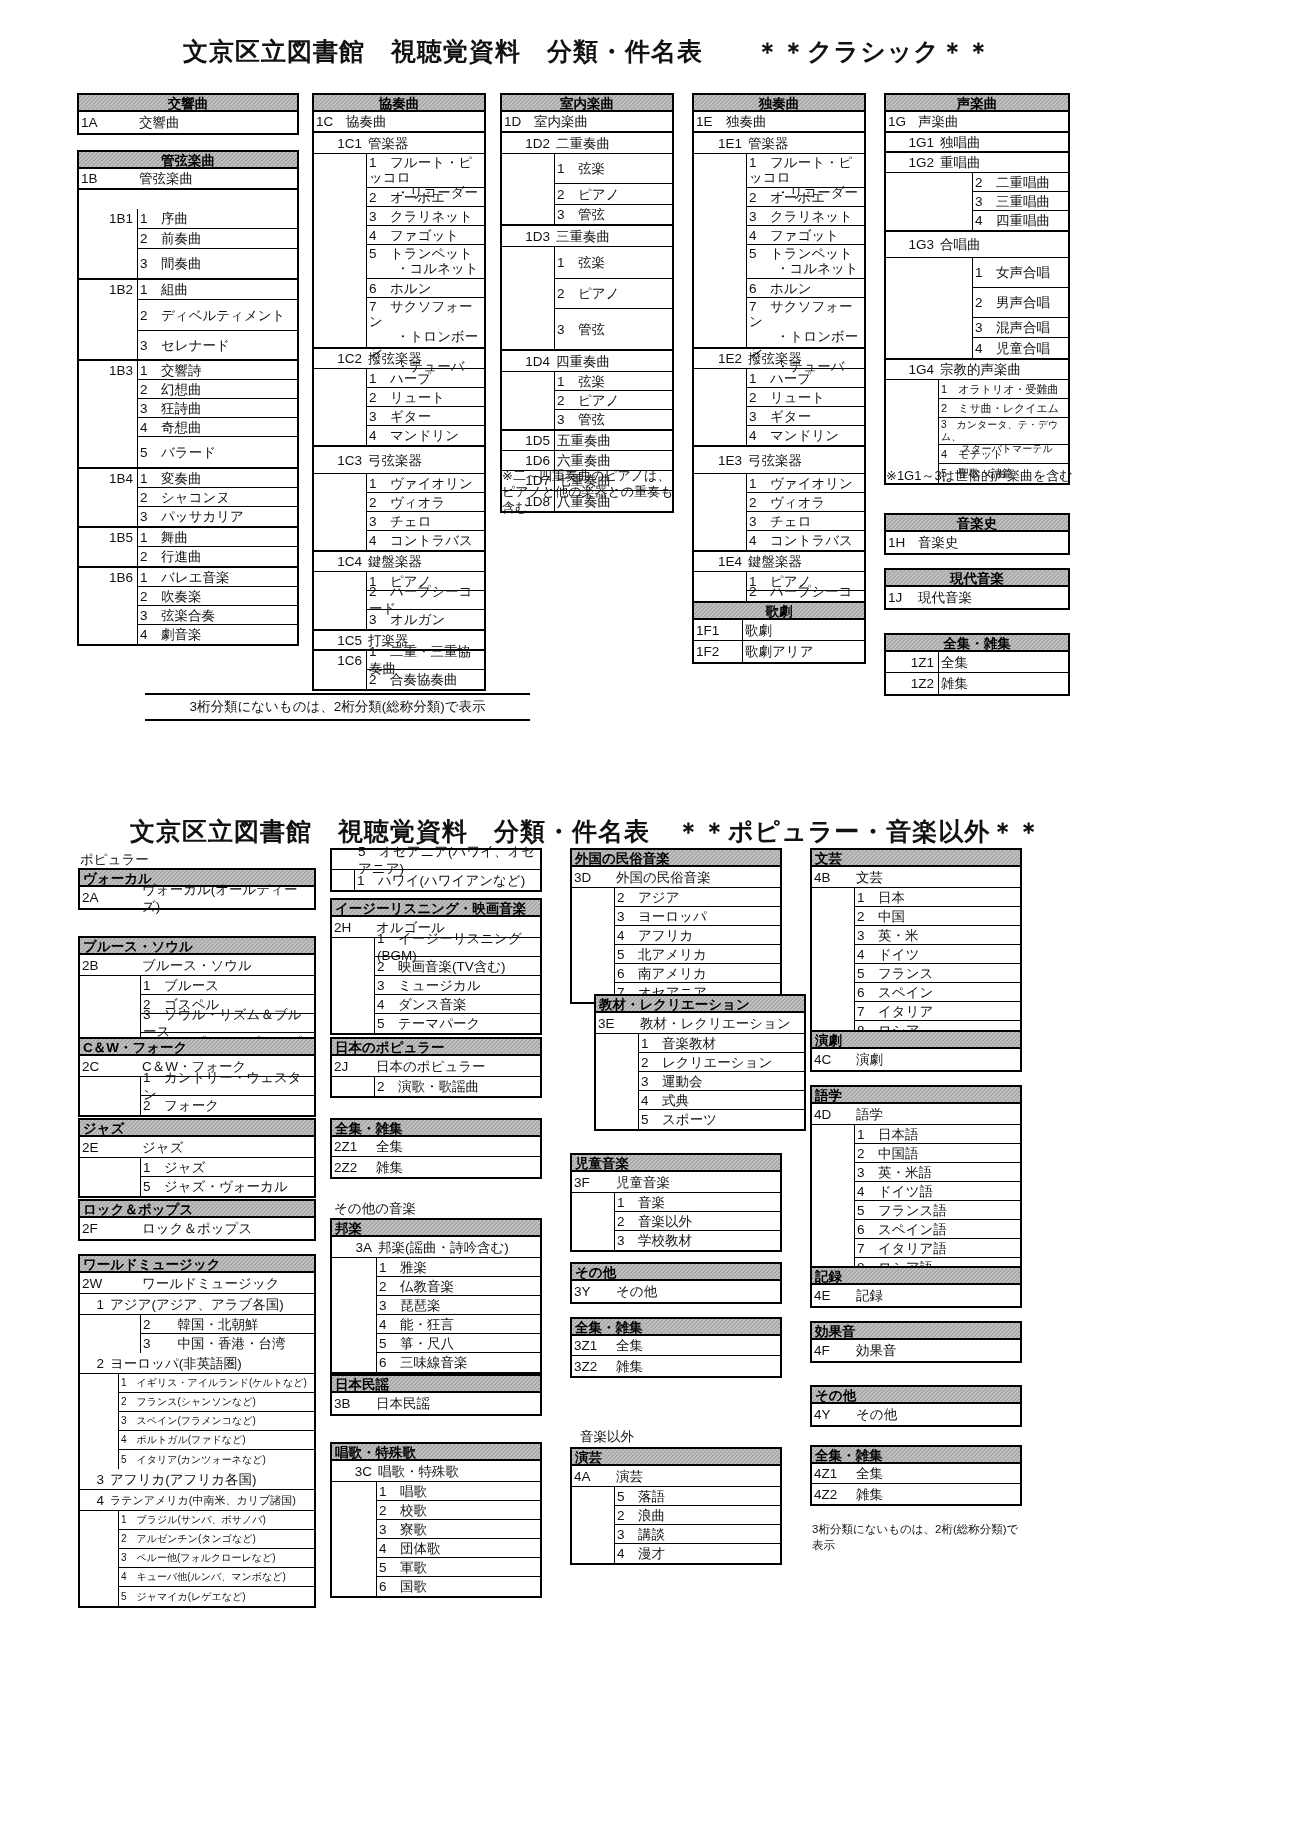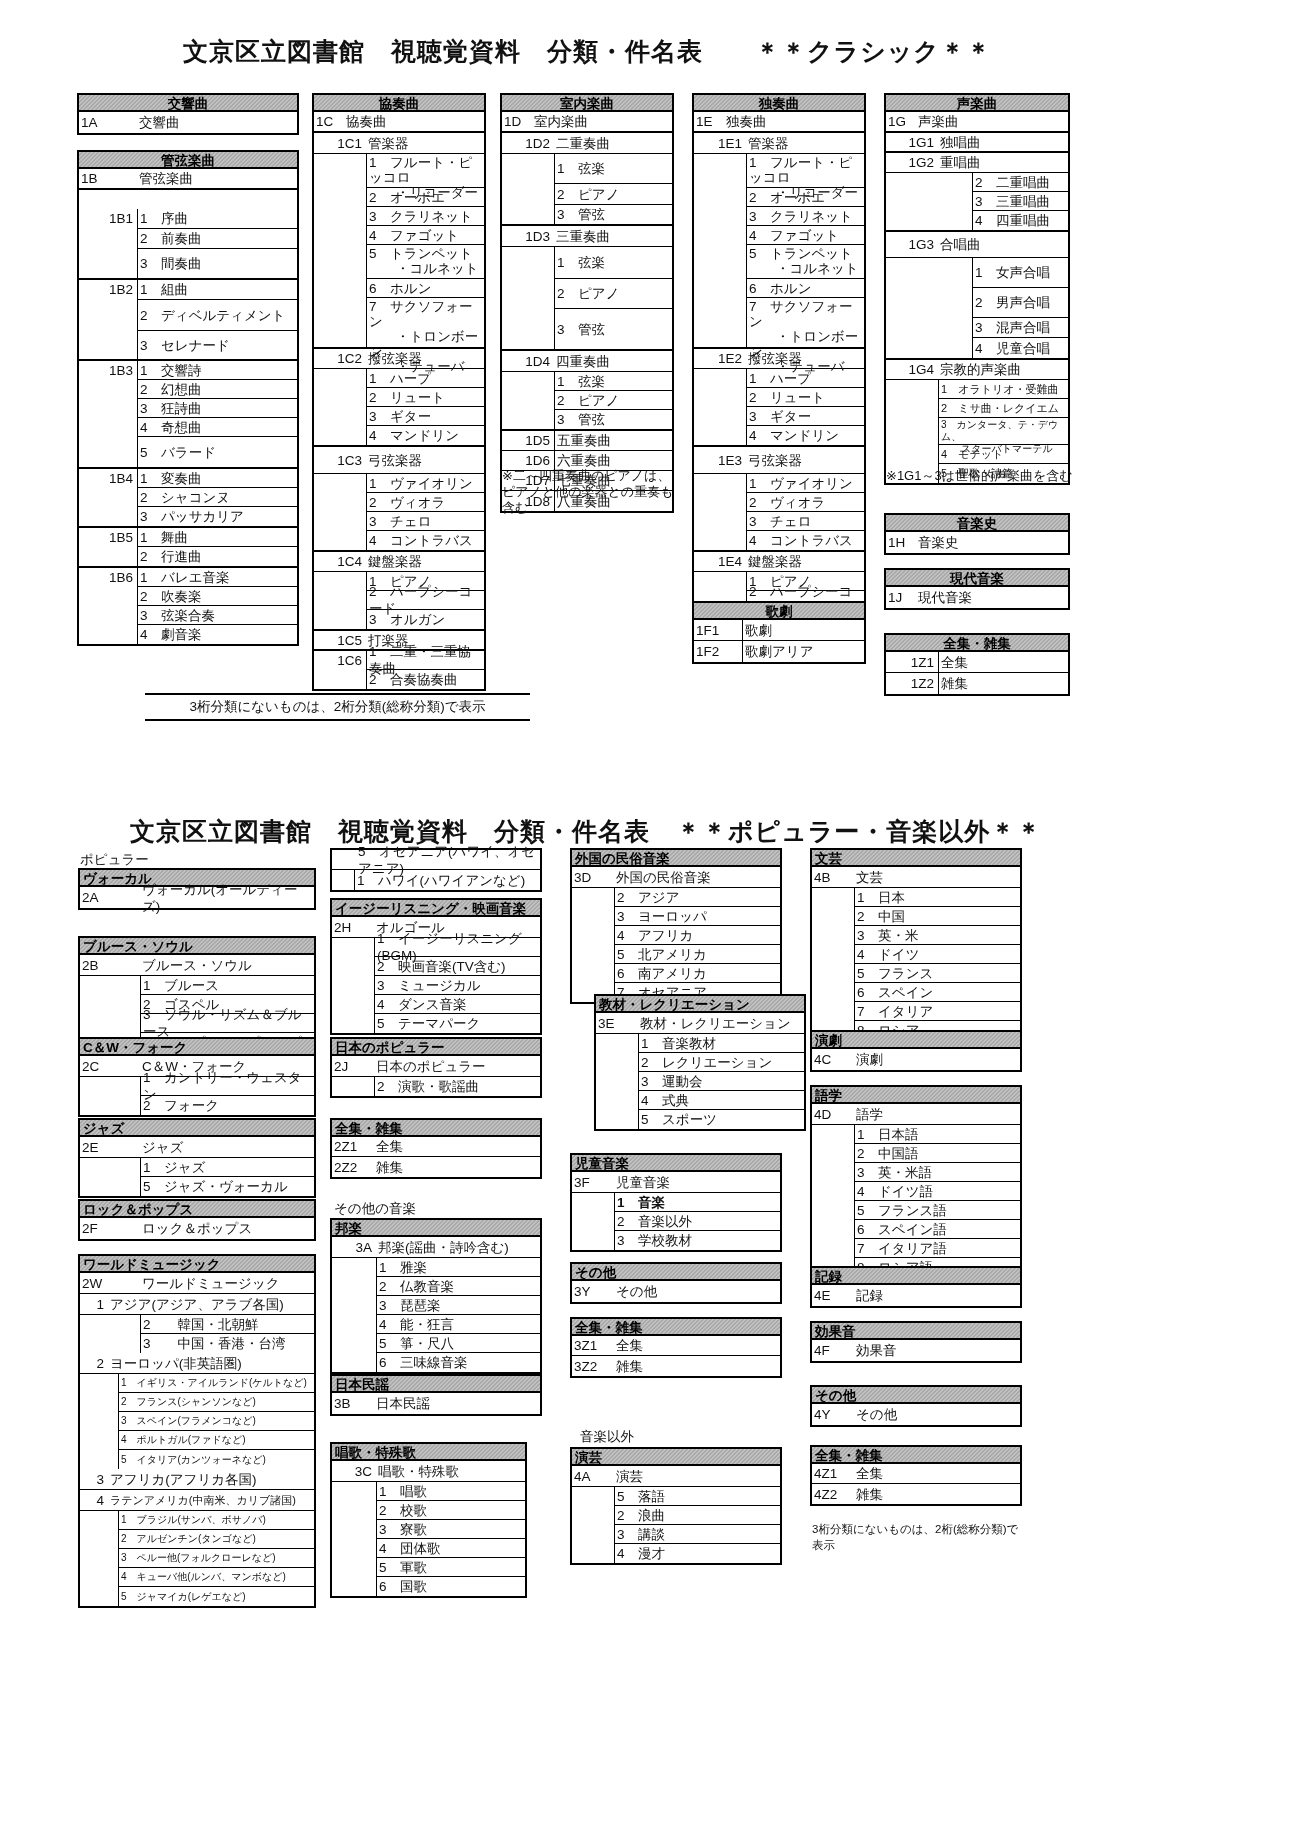--- a/index.html
+++ b/index.html
@@ -920,21 +920,21 @@
   <div class="blk" style="left:330px;top:1374px;width:212px;">
     <div class="outer">
       <div class="hdr lft">日本民謡</div>
       <div class="row" style="height:21px;">
         <div class="c code" style="width:42px;">3B</div>
         <div class="c nb" style="flex:1;">日本民謡</div>
       </div>
     </div>
   </div>
 
-  <div class="blk" style="left:330px;top:1442px;width:197px;">
+  <div class="blk" style="left:330px;top:1442px;width:212px;">
     <div class="outer">
       <div class="hdr lft">唱歌・特殊歌</div>
       <div class="row" style="height:21px;">
         <div class="c codeR" style="width:44px;">3C</div>
         <div class="c nb" style="flex:1;">唱歌・特殊歌</div>
       </div>
       <div style="display:flex;">
         <div style="width:44px;"></div>
         <div style="flex:1;border-left:1px solid #000;">
           <div class="row" style="height:19px;">
@@ -1027,21 +1027,21 @@
     <div class="outer">
       <div class="hdr lft">児童音楽</div>
       <div class="row" style="height:21px;">
         <div class="c code" style="width:42px;">3F</div>
         <div class="c nb" style="flex:1;">児童音楽</div>
       </div>
       <div style="display:flex;">
         <div style="width:42px;"></div>
         <div style="flex:1;border-left:1px solid #000;">
           <div class="row" style="height:19px;">
-              <div class="c nb" style="flex:1;font-weight:bold;">1　音楽</div>
+              <div class="c nb" style="flex:1;">1　音楽</div>
             </div>
           <div class="row" style="height:19px;">
               <div class="c nb" style="flex:1;">2　音楽以外</div>
             </div>
           <div class="row" style="height:19px;">
               <div class="c nb" style="flex:1;">3　学校教材</div>
             </div>
         </div>
       </div>
     </div>

